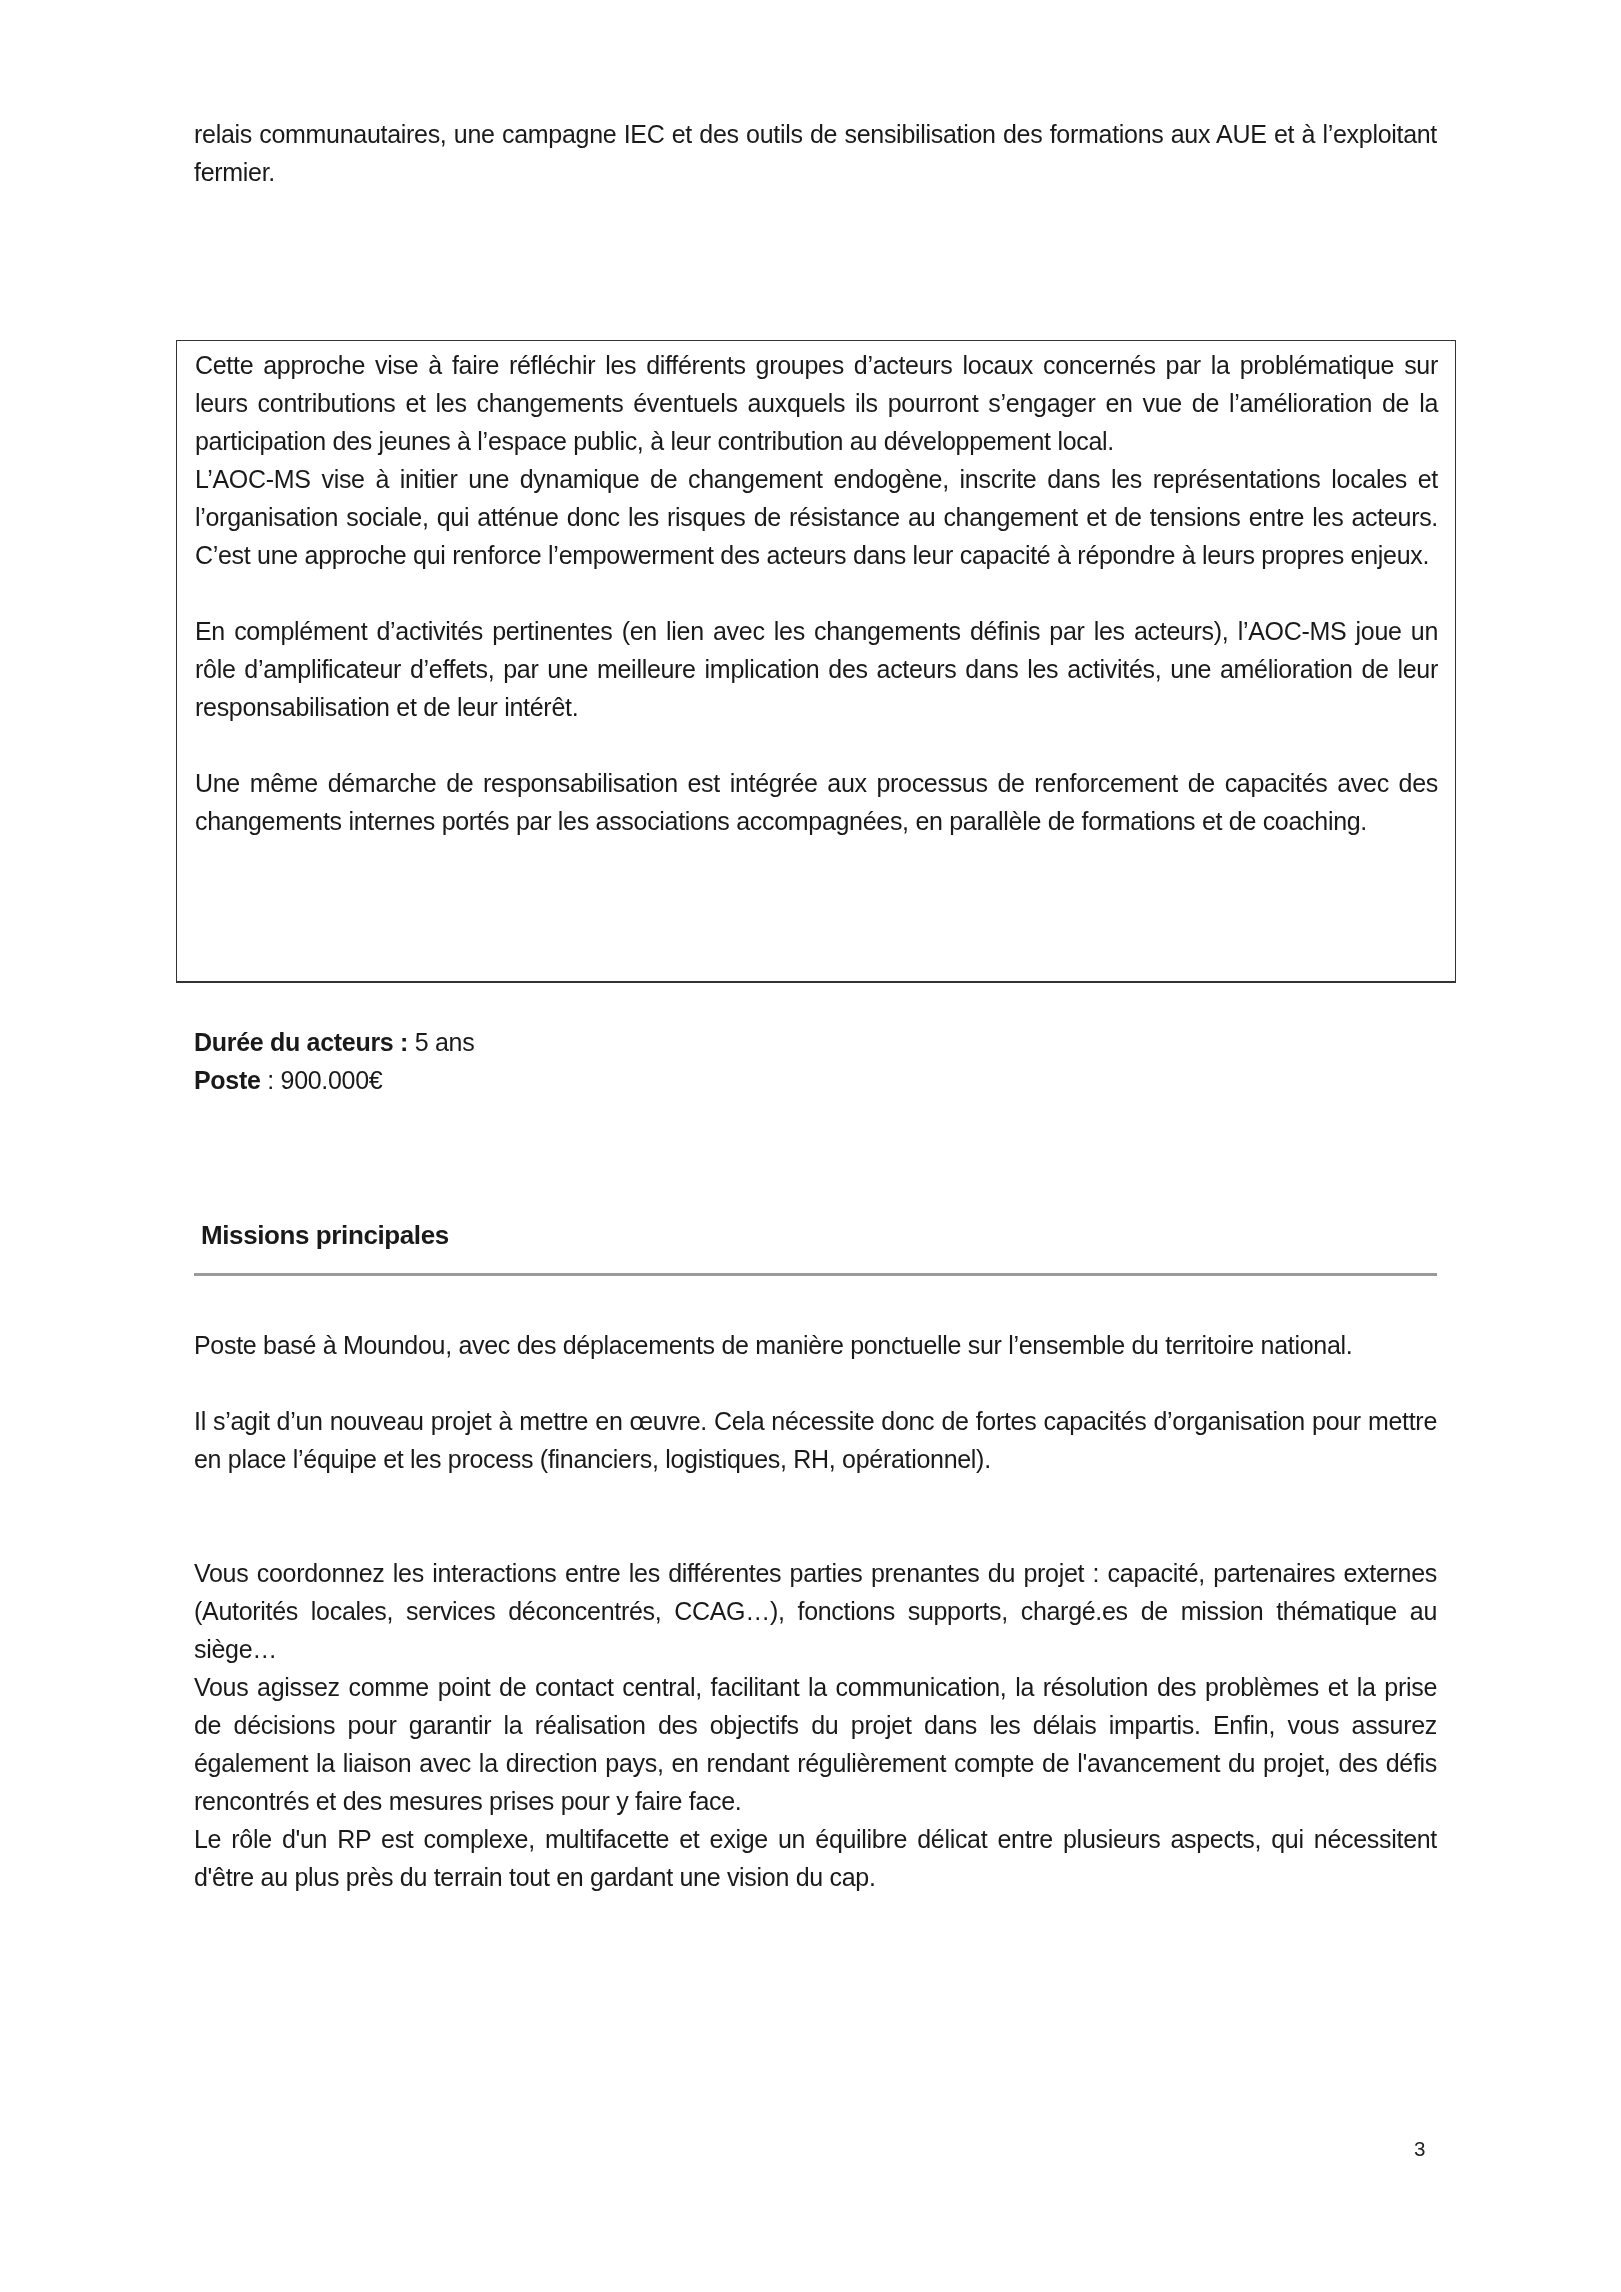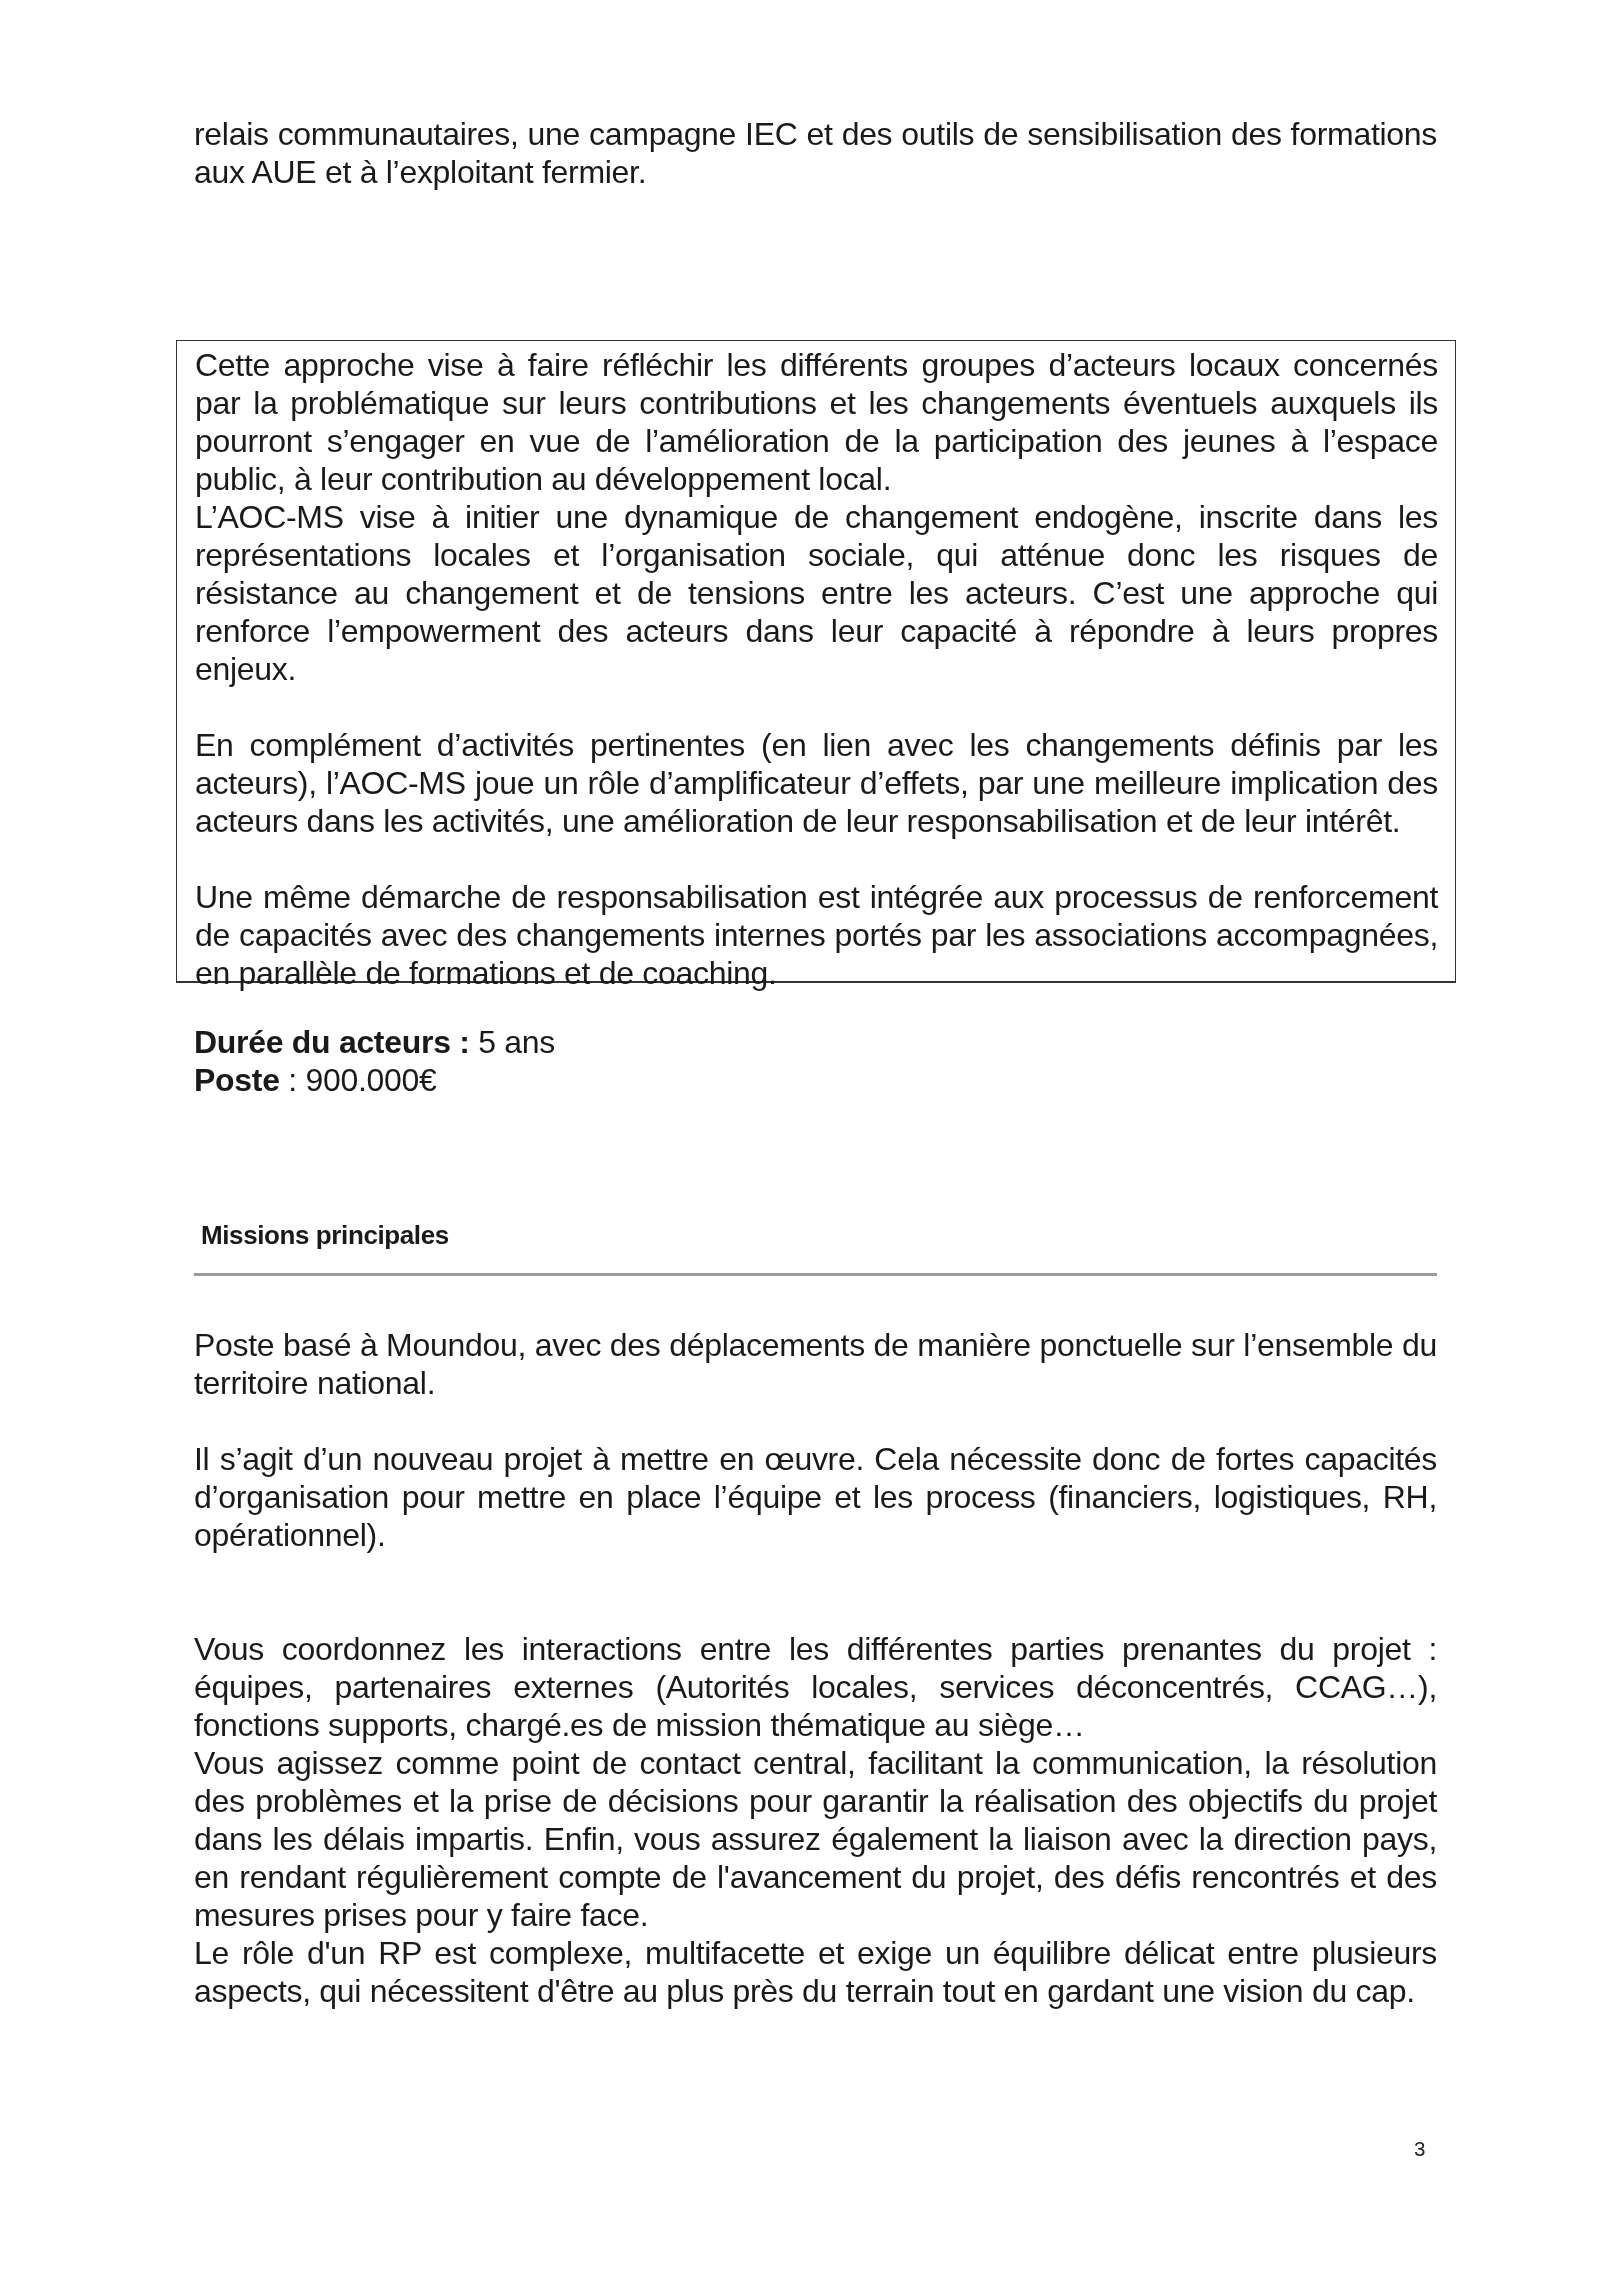--- a/index.html
+++ b/index.html
@@ -15,21 +15,21 @@
       color: #1a1a1a;
       overflow: hidden;
     }
     .page {
       position: absolute;
       left: 194px;
       width: 1243px;
       top: 0;
     }
     .para {
-      font-size: 32px;
+      font-size: 25px;
       line-height: 38px;
       text-align: justify;
       margin: 0;
       letter-spacing: -0.3px;
       word-spacing: 0px;
     }
     .para.left { text-align: left; }
     .bold { font-weight: bold; }
 
     #intro { position: absolute; top: 115px; left: 0; width: 1243px; }
@@ -105,20 +105,20 @@
 
   <h2 id="missions-title">Missions principales</h2>
   <hr id="missions-divider">
 
   <div id="missions-body">
     <p class="para">Poste basé à Moundou, avec des déplacements de manière ponctuelle sur l’ensemble du territoire national.</p>
     <div class="gap"></div>
     <p class="para">Il s’agit d’un nouveau projet à mettre en œuvre. Cela nécessite donc de fortes capacités d’organisation pour mettre en place l’équipe et les process (financiers, logistiques, RH, opérationnel).</p>
     <div class="gap"></div>
     <div class="gap"></div>
-    <p class="para">Vous coordonnez les interactions entre les différentes parties prenantes du projet : équipes, partenaires externes (Autorités locales, services déconcentrés, CCAG…), fonctions supports, chargé.es de mission thématique au siège…</p>
+    <p class="para">Vous coordonnez les interactions entre les différentes parties prenantes du projet : capacité, partenaires externes (Autorités locales, services déconcentrés, CCAG…), fonctions supports, chargé.es de mission thématique au siège…</p>
     <p class="para">Vous agissez comme point de contact central, facilitant la communication, la résolution des problèmes et la prise de décisions pour garantir la réalisation des objectifs du projet dans les délais impartis. Enfin, vous assurez également la liaison avec la direction pays, en rendant régulièrement compte de l'avancement du projet, des défis rencontrés et des mesures prises pour y faire face.</p>
     <p class="para">Le rôle d'un RP est complexe, multifacette et exige un équilibre délicat entre plusieurs aspects, qui nécessitent d'être au plus près du terrain tout en gardant une vision du cap.</p>
   </div>
 </div>
 
 <div id="page-number">3</div>
 
 
 </body></html>

